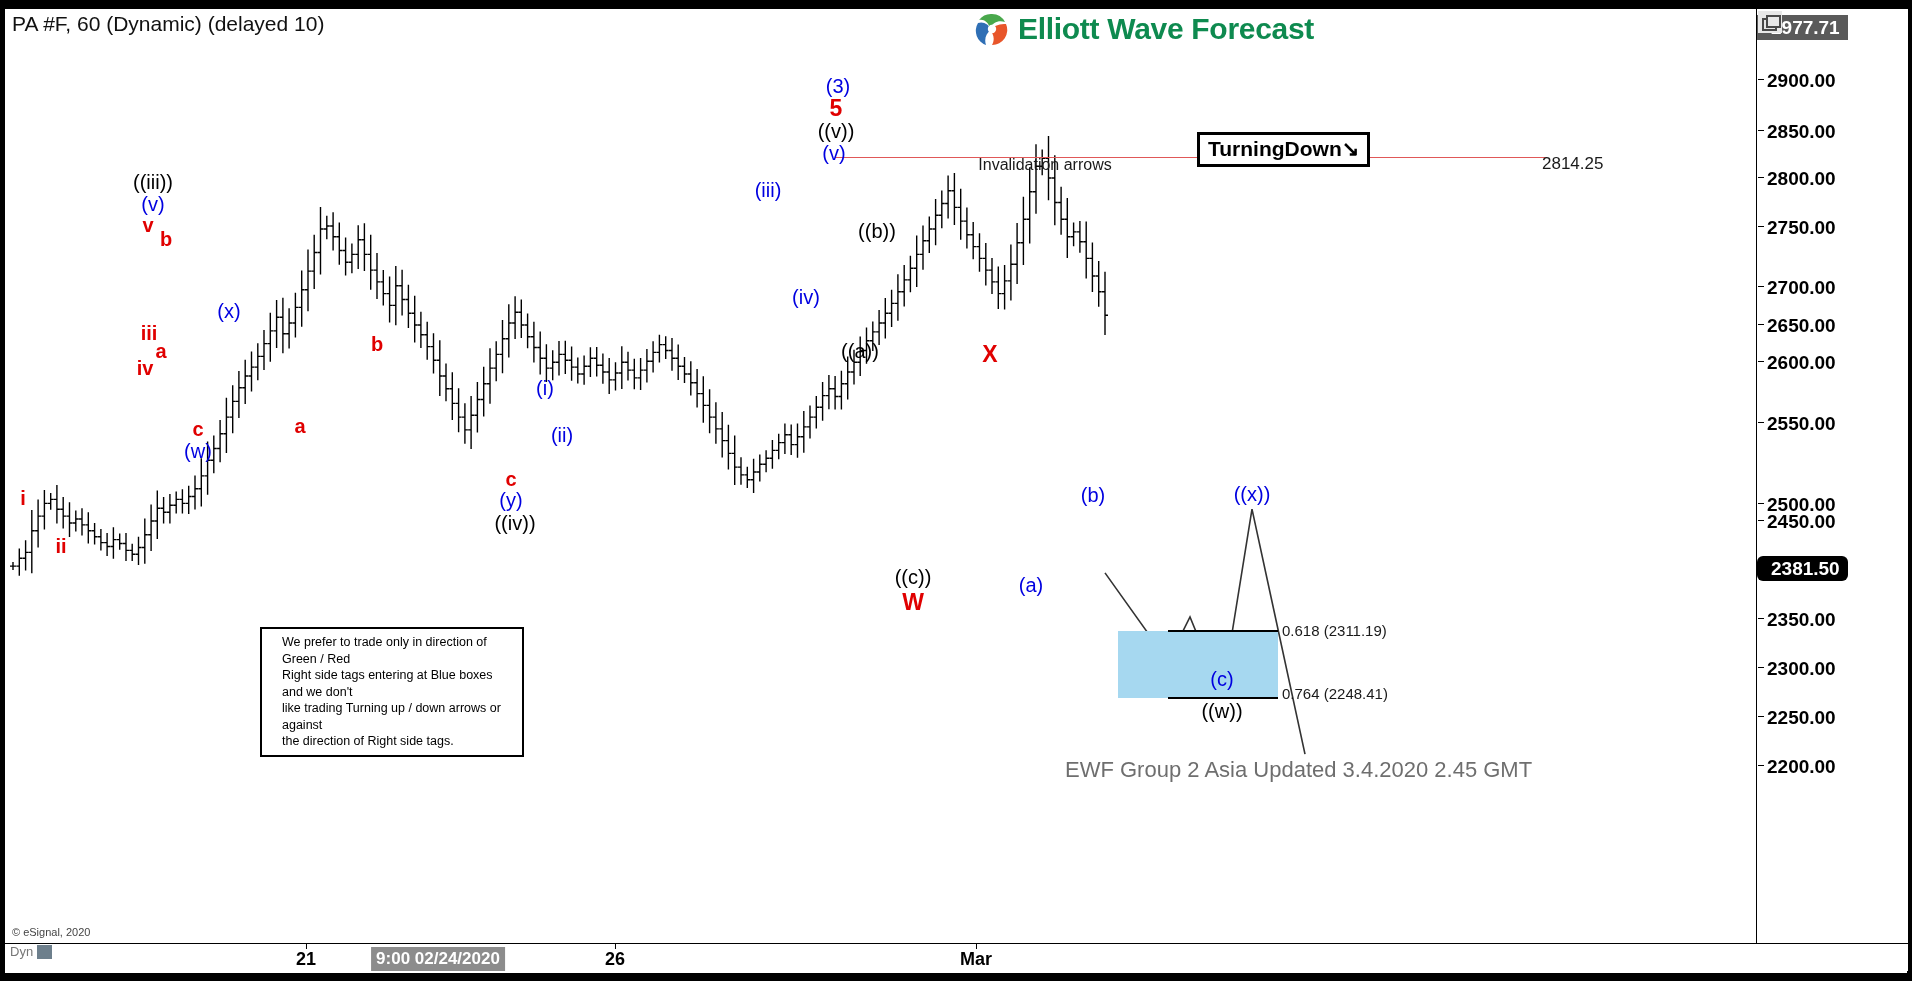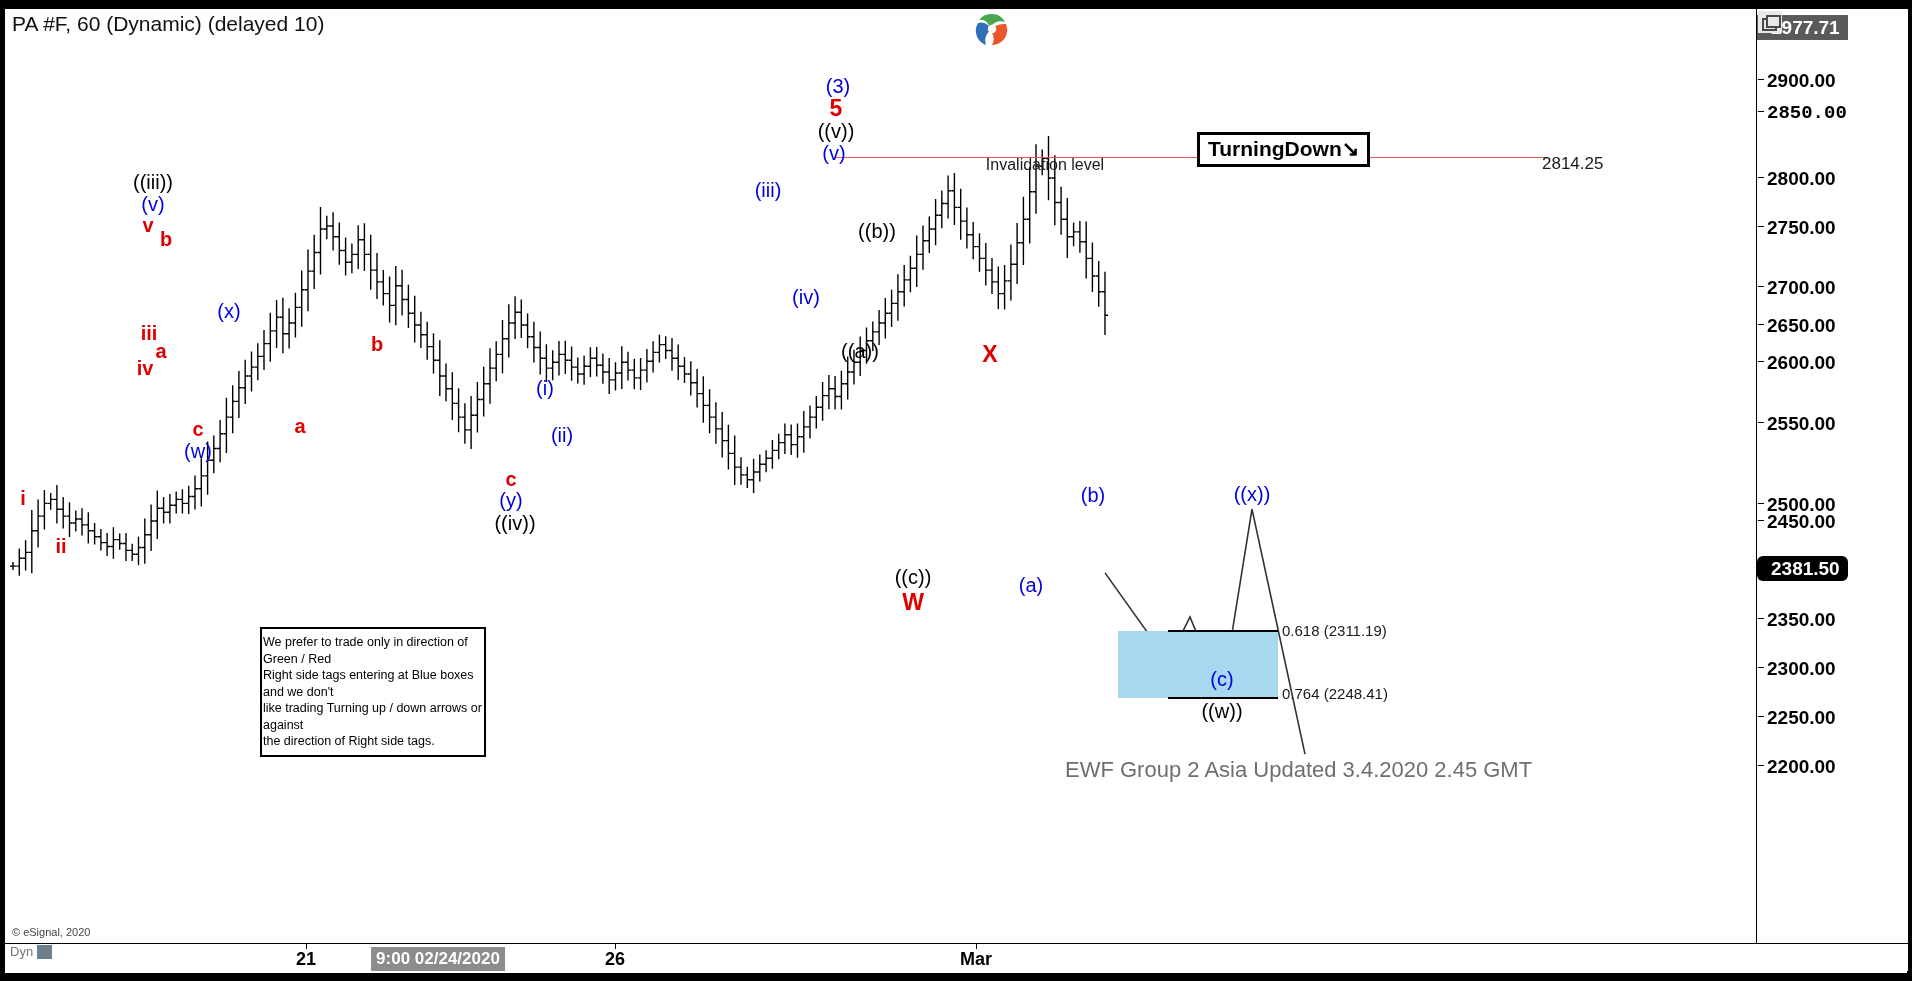--- a/index.html
+++ b/index.html
@@ -57,21 +57,21 @@
   
   .inval-line{position:absolute;height:0;border-top:1.5px solid #e05858;}
   .inval-label{position:absolute;font-size:16px;color:#1a1a1a;white-space:nowrap;transform:translateX(-50%);}
   .inval-value{position:absolute;font-size:17px;color:#1a1a1a;white-space:nowrap;}
 
   
   .turn-box{position:absolute;border:3px solid #000;background:#fff;padding:2px 8px 3px 8px;
             font-size:21px;font-weight:bold;color:#000;white-space:nowrap;}
 
   
-  .disclaimer{position:absolute;border:2px solid #000;background:#fff;padding:5px 1px;
+  .disclaimer{position:absolute;border:2px solid #000;background:#fff;padding:5px 20px;
               font-size:12.5px;line-height:1.32;color:#000;}
 
   
   .fib-box{position:absolute;background:#a6d8f0;}
   .fib-line{position:absolute;height:0;border-top:2px solid #000;}
   .fib-label{position:absolute;font-size:15px;color:#1a1a1a;white-space:nowrap;}
 
   
   .watermark{position:absolute;font-size:22px;color:#555;white-space:nowrap;opacity:.85;}
   .copy{position:absolute;font-size:11px;color:#444;white-space:nowrap;}
@@ -95,21 +95,21 @@
     <svg class="layer" width="1749" height="934">
       <g id="bars" stroke="#000" stroke-width="1.4" fill="none">
           <path d="M8.0 553.1 L8.0 561.0 M5.0 557.1 L8.0 557.1 M8.0 557.1 L11.0 557.1 M14.3 539.6 L14.3 566.7 M11.3 557.1 L14.3 557.1 M14.3 549.2 L17.3 549.2 M20.6 531.2 L20.6 561.4 M17.6 549.2 L20.6 549.2 M20.6 543.4 L23.6 543.4 M26.8 500.9 L26.8 564.3 M23.8 543.4 L26.8 543.4 M26.8 521.8 L29.8 521.8 M33.1 490.4 L33.1 538.5 M30.1 521.8 L33.1 521.8 M33.1 507.1 L36.1 507.1 M39.4 480.9 L39.4 520.6 M36.4 507.1 L39.4 507.1 M39.4 494.4 L42.4 494.4 M45.7 484.0 L45.7 500.8 M42.7 494.4 L45.7 494.4 M45.7 490.4 L48.7 490.4 M51.9 476.1 L51.9 514.6 M48.9 490.4 L51.9 490.4 M51.9 500.2 L54.9 500.2 M58.2 487.9 L58.2 519.5 M55.2 500.2 L58.2 500.2 M58.2 507.1 L61.2 507.1 M64.5 493.2 L64.5 527.9 M61.5 507.1 L64.5 507.1 M64.5 514.0 L67.5 514.0 M70.8 501.5 L70.8 522.5 M67.8 514.0 L70.8 514.0 M70.8 510.0 L73.8 510.0 M77.0 499.3 L77.0 526.6 M74.0 510.0 L77.0 510.0 M77.0 515.9 L80.0 515.9 M83.3 503.3 L83.3 534.4 M80.3 515.9 L83.3 515.9 M83.3 521.8 L86.3 521.8 M89.6 514.1 L89.6 535.4 M86.6 521.8 L89.6 521.8 M89.6 527.7 L92.6 527.7 M95.9 519.9 L95.9 541.4 M92.9 527.7 L95.9 527.7 M95.9 533.6 L98.9 533.6 M102.1 524.1 L102.1 546.9 M99.1 533.6 L102.1 533.6 M102.1 537.5 L105.1 537.5 M108.4 518.3 L108.4 549.8 M105.4 537.5 L108.4 537.5 M108.4 530.6 L111.4 530.6 M114.7 524.4 L114.7 540.8 M111.7 530.6 L114.7 530.6 M114.7 534.5 L117.7 534.5 M121.0 524.0 L121.0 551.9 M118.0 534.5 L121.0 534.5 M121.0 541.4 L124.0 541.4 M127.2 534.8 L127.2 551.9 M124.2 541.4 L127.2 541.4 M127.2 545.3 L130.2 545.3 M133.5 527.7 L133.5 556.1 M130.5 545.3 L133.5 545.3 M133.5 538.5 L136.5 538.5 M139.8 509.4 L139.8 554.8 M136.8 538.5 L139.8 538.5 M139.8 525.7 L142.8 525.7 M146.1 495.6 L146.1 542.1 M143.1 525.7 L146.1 525.7 M146.1 512.0 L149.1 512.0 M152.3 481.4 L152.3 529.9 M149.3 512.0 L152.3 512.0 M152.3 499.3 L155.3 499.3 M158.6 487.9 L158.6 514.6 M155.6 499.3 L158.6 499.3 M158.6 503.2 L161.6 503.2 M164.9 484.9 L164.9 514.6 M161.9 503.2 L164.9 503.2 M164.9 496.3 L167.9 496.3 M171.2 482.4 L171.2 504.4 M168.2 496.3 L171.2 496.3 M171.2 490.4 L174.2 490.4 M177.4 480.2 L177.4 504.6 M174.4 490.4 L177.4 490.4 M177.4 494.4 L180.4 494.4 M183.7 476.8 L183.7 505.1 M180.7 494.4 L183.7 494.4 M183.7 487.5 L186.7 487.5 M190.0 466.5 L190.0 500.6 M187.0 487.5 L190.0 487.5 M190.0 479.7 L193.0 479.7 M196.3 449.2 L196.3 497.4 M193.3 479.7 L196.3 479.7 M196.3 466.9 L199.3 466.9 M202.6 432.4 L202.6 485.7 M199.6 466.9 L202.6 466.9 M202.6 451.2 L205.6 451.2 M208.8 426.4 L208.8 464.3 M205.8 451.2 L208.8 451.2 M208.8 439.5 L211.8 439.5 M215.1 411.0 L215.1 453.2 M212.1 439.5 L215.1 439.5 M215.1 424.8 L218.1 424.8 M221.4 388.8 L221.4 444.1 M218.4 424.8 L221.4 424.8 M221.4 408.1 L224.4 408.1 M227.7 376.3 L227.7 424.3 M224.7 408.1 L227.7 408.1 M227.7 392.4 L230.7 392.4 M233.9 362.0 L233.9 409.1 M230.9 392.4 L233.9 392.4 M233.9 378.7 L236.9 378.7 M240.2 350.8 L240.2 394.9 M237.2 378.7 L240.2 378.7 M240.2 367.0 L243.2 367.0 M246.5 342.5 L246.5 382.6 M243.5 367.0 L246.5 367.0 M246.5 358.1 L249.5 358.1 M252.8 334.3 L252.8 371.2 M249.8 358.1 L252.8 358.1 M252.8 347.4 L255.8 347.4 M259.0 321.0 L259.0 361.0 M256.0 347.4 L259.0 347.4 M259.0 334.6 L262.0 334.6 M265.3 303.7 L265.3 352.8 M262.3 334.6 L265.3 334.6 M265.3 321.9 L268.3 321.9 M271.6 290.9 L271.6 339.1 M268.6 321.9 L271.6 321.9 M271.6 308.2 L274.6 308.2 M277.9 288.7 L277.9 344.2 M274.9 308.2 L277.9 308.2 M277.9 324.8 L280.9 324.8 M284.1 299.2 L284.1 339.6 M281.1 324.8 L284.1 324.8 M284.1 314.0 L287.1 314.0 M290.4 283.8 L290.4 328.6 M287.4 314.0 L290.4 314.0 M290.4 298.4 L293.4 298.4 M296.7 261.4 L296.7 317.7 M293.7 298.4 L296.7 298.4 M296.7 280.7 L299.7 280.7 M303.0 240.5 L303.0 302.3 M300.0 280.7 L303.0 280.7 M303.0 262.1 L306.0 262.1 M309.2 225.7 L309.2 279.9 M306.2 262.1 L309.2 262.1 M309.2 243.5 L312.2 243.5 M315.5 197.9 L315.5 265.6 M312.5 243.5 L315.5 243.5 M315.5 220.0 L318.5 220.0 M321.8 206.8 L321.8 230.2 M318.8 220.0 L321.8 220.0 M321.8 217.0 L324.8 217.0 M328.1 203.3 L328.1 241.6 M325.1 217.0 L328.1 217.0 M328.1 227.8 L331.1 227.8 M334.3 213.5 L334.3 255.8 M331.3 227.8 L334.3 227.8 M334.3 241.5 L337.3 241.5 M340.6 228.4 L340.6 266.4 M337.6 241.5 L340.6 241.5 M340.6 253.3 L343.6 253.3 M346.9 234.4 L346.9 264.3 M343.9 253.3 L346.9 253.3 M346.9 245.4 L349.9 245.4 M353.2 216.3 L353.2 259.9 M350.2 245.4 L353.2 245.4 M353.2 230.7 L356.2 230.7 M359.4 214.3 L359.4 261.9 M356.4 230.7 L359.4 230.7 M359.4 245.4 L362.4 245.4 M365.7 225.8 L365.7 280.8 M362.7 245.4 L365.7 245.4 M365.7 261.1 L368.7 261.1 M372.0 244.0 L372.0 290.0 M369.0 261.1 L372.0 261.1 M372.0 272.9 L375.0 272.9 M378.3 261.0 L378.3 296.5 M375.3 272.9 L378.3 272.9 M378.3 284.6 L381.3 284.6 M384.6 267.6 L384.6 313.5 M381.6 284.6 L384.6 284.6 M384.6 296.4 L387.6 296.4 M390.8 256.9 L390.8 316.3 M387.8 296.4 L390.8 296.4 M390.8 276.8 L393.8 276.8 M397.1 260.8 L397.1 306.5 M394.1 276.8 L397.1 276.8 M397.1 290.5 L400.1 290.5 M403.4 275.8 L403.4 319.0 M400.4 290.5 L403.4 290.5 M403.4 304.2 L406.4 304.2 M409.7 286.7 L409.7 333.6 M406.7 304.2 L409.7 304.2 M409.7 316.0 L412.7 316.0 M415.9 302.8 L415.9 339.0 M412.9 316.0 L415.9 316.0 M415.9 325.8 L418.9 325.8 M422.2 312.7 L422.2 350.7 M419.2 325.8 L422.2 325.8 M422.2 337.6 L425.2 337.6 M428.5 324.2 L428.5 364.6 M425.5 337.6 L428.5 337.6 M428.5 351.3 L431.5 351.3 M434.8 331.3 L434.8 386.9 M431.8 351.3 L434.8 351.3 M434.8 367.0 L437.8 367.0 M441.0 354.4 L441.0 392.3 M438.0 367.0 L441.0 367.0 M441.0 379.7 L444.0 379.7 M447.3 363.2 L447.3 410.9 M444.3 379.7 L447.3 379.7 M447.3 394.4 L450.3 394.4 M453.6 379.2 L453.6 423.3 M450.6 394.4 L453.6 394.4 M453.6 408.1 L456.6 408.1 M459.9 394.3 L459.9 434.7 M456.9 408.1 L459.9 408.1 M459.9 420.9 L462.9 420.9 M466.1 387.1 L466.1 440.0 M463.1 420.9 L466.1 420.9 M466.1 406.2 L469.1 406.2 M472.4 373.1 L472.4 423.5 M469.4 406.2 L472.4 406.2 M472.4 390.5 L475.4 390.5 M478.7 357.8 L478.7 407.5 M475.7 390.5 L478.7 390.5 M478.7 374.8 L481.7 374.8 M485.0 339.2 L485.0 394.7 M482.0 374.8 L485.0 374.8 M485.0 359.1 L488.0 359.1 M491.2 332.3 L491.2 372.2 M488.2 359.1 L491.2 359.1 M491.2 345.4 L494.2 345.4 M497.5 310.9 L497.5 364.2 M494.5 345.4 L497.5 345.4 M497.5 329.7 L500.5 329.7 M503.8 295.2 L503.8 348.6 M500.8 329.7 L503.8 329.7 M503.8 314.0 L506.8 314.0 M510.1 287.3 L510.1 330.0 M507.1 314.0 L510.1 314.0 M510.1 303.3 L513.1 303.3 M516.3 290.4 L516.3 328.9 M513.3 303.3 L516.3 303.3 M516.3 316.0 L519.3 316.0 M522.6 304.4 L522.6 339.3 M519.6 316.0 L522.6 316.0 M522.6 327.8 L525.6 327.8 M528.9 312.7 L528.9 353.6 M525.9 327.8 L528.9 327.8 M528.9 338.5 L531.9 338.5 M535.2 322.4 L535.2 365.5 M532.2 338.5 L535.2 338.5 M535.2 349.3 L538.2 349.3 M541.4 335.3 L541.4 373.1 M538.4 349.3 L541.4 349.3 M541.4 359.1 L544.4 359.1 M547.7 341.2 L547.7 371.2 M544.7 359.1 L547.7 359.1 M547.7 353.2 L550.7 353.2 M554.0 332.1 L554.0 366.5 M551.0 353.2 L554.0 353.2 M554.0 345.4 L557.0 345.4 M560.3 331.7 L560.3 364.9 M557.3 345.4 L560.3 345.4 M560.3 351.3 L563.3 351.3 M566.6 337.6 L566.6 371.8 M563.6 351.3 L566.6 351.3 M566.6 358.1 L569.6 358.1 M572.8 348.5 L572.8 374.6 M569.8 358.1 L572.8 358.1 M572.8 365.0 L575.8 365.0 M579.1 346.4 L579.1 375.7 M576.1 365.0 L579.1 365.0 M579.1 357.2 L582.1 357.2 M585.4 338.3 L585.4 368.1 M582.4 357.2 L585.4 357.2 M585.4 349.3 L588.4 349.3 M591.7 338.0 L591.7 367.5 M588.7 349.3 L591.7 349.3 M591.7 356.2 L594.7 356.2 M597.9 344.4 L597.9 374.8 M594.9 356.2 L597.9 356.2 M597.9 363.0 L600.9 363.0 M604.2 349.0 L604.2 384.9 M601.2 363.0 L604.2 363.0 M604.2 370.9 L607.2 370.9 M610.5 353.3 L610.5 381.6 M607.5 370.9 L610.5 370.9 M610.5 364.0 L613.5 364.0 M616.8 337.2 L616.8 380.0 M613.8 364.0 L616.8 364.0 M616.8 353.2 L619.8 353.2 M623.0 342.8 L623.0 371.6 M620.0 353.2 L623.0 353.2 M623.0 361.1 L626.0 361.1 M629.3 349.7 L629.3 380.3 M626.3 361.1 L629.3 361.1 M629.3 368.9 L632.3 368.9 M635.6 348.9 L635.6 381.1 M632.6 368.9 L635.6 368.9 M635.6 361.1 L638.6 361.1 M641.9 339.9 L641.9 373.5 M638.9 361.1 L641.9 361.1 M641.9 352.3 L644.9 352.3 M648.1 332.2 L648.1 363.5 M645.1 352.3 L648.1 352.3 M648.1 343.4 L651.1 343.4 M654.4 325.7 L654.4 353.4 M651.4 343.4 L654.4 343.4 M654.4 335.6 L657.4 335.6 M660.7 327.2 L660.7 349.9 M657.7 335.6 L660.7 335.6 M660.7 341.5 L663.7 341.5 M667.0 329.1 L667.0 361.7 M664.0 341.5 L667.0 341.5 M667.0 349.3 L670.0 349.3 M673.2 335.5 L673.2 370.9 M670.2 349.3 L673.2 349.3 M673.2 357.2 L676.2 357.2 M679.5 348.1 L679.5 374.0 M676.5 357.2 L679.5 357.2 M679.5 365.0 L682.5 365.0 M685.8 352.2 L685.8 386.6 M682.8 365.0 L685.8 365.0 M685.8 373.8 L688.8 373.8 M692.1 359.9 L692.1 398.5 M689.1 373.8 L692.1 373.8 M692.1 384.6 L695.1 384.6 M698.3 367.2 L698.3 413.7 M695.3 384.6 L698.3 384.6 M698.3 396.4 L701.3 396.4 M704.6 380.3 L704.6 424.2 M701.6 396.4 L704.6 396.4 M704.6 408.1 L707.6 408.1 M710.9 393.2 L710.9 434.8 M707.9 408.1 L710.9 408.1 M710.9 419.9 L713.9 419.9 M717.2 402.9 L717.2 448.6 M714.2 419.9 L717.2 419.9 M717.2 431.6 L720.2 431.6 M723.4 415.7 L723.4 460.4 M720.4 431.6 L723.4 431.6 M723.4 444.4 L726.4 444.4 M729.7 426.4 L729.7 476.1 M726.7 444.4 L729.7 444.4 M729.7 458.1 L732.7 458.1 M736.0 448.3 L736.0 475.7 M733.0 458.1 L736.0 458.1 M736.0 465.9 L739.0 465.9 M742.3 457.8 L742.3 479.0 M739.3 465.9 L742.3 465.9 M742.3 470.8 L745.3 470.8 M748.6 449.8 L748.6 484.1 M745.6 470.8 L748.6 470.8 M748.6 463.0 L751.6 463.0 M754.8 445.5 L754.8 472.6 M751.8 463.0 L754.8 463.0 M754.8 455.2 L757.8 455.2 M761.1 441.2 L761.1 463.2 M758.1 455.2 L761.1 455.2 M761.1 449.3 L764.1 449.3 M767.4 430.9 L767.4 459.8 M764.4 449.3 L767.4 449.3 M767.4 441.4 L770.4 441.4 M773.7 424.8 L773.7 450.3 M770.7 441.4 L773.7 441.4 M773.7 433.6 L776.7 433.6 M779.9 414.4 L779.9 445.0 M776.9 433.6 L779.9 433.6 M779.9 425.8 L782.9 425.8 M786.2 415.5 L786.2 445.9 M783.2 425.8 L786.2 425.8 M786.2 435.6 L789.2 435.6 M792.5 414.5 L792.5 448.8 M789.5 435.6 L792.5 435.6 M792.5 427.7 L795.5 427.7 M798.8 402.0 L798.8 443.7 M795.8 427.7 L798.8 427.7 M798.8 417.9 L801.8 417.9 M805.0 396.5 L805.0 429.5 M802.0 417.9 L805.0 417.9 M805.0 408.1 L808.0 408.1 M811.3 387.1 L811.3 419.4 M808.3 408.1 L811.3 408.1 M811.3 398.3 L814.3 398.3 M817.6 373.1 L817.6 411.7 M814.6 398.3 L817.6 398.3 M817.6 386.6 L820.6 386.6 M823.9 366.1 L823.9 400.2 M820.9 386.6 L823.9 386.6 M823.9 379.7 L826.9 379.7 M830.1 366.9 L830.1 400.4 M827.1 379.7 L830.1 379.7 M830.1 387.5 L833.1 387.5 M836.4 361.7 L836.4 400.6 M833.4 387.5 L836.4 387.5 M836.4 374.8 L839.4 374.8 M842.7 347.4 L842.7 390.5 M839.7 374.8 L842.7 374.8 M842.7 363.0 L845.7 363.0 M849.0 340.7 L849.0 375.6 M846.0 363.0 L849.0 363.0 M849.0 353.2 L852.0 353.2 M855.2 327.6 L855.2 367.1 M852.2 353.2 L855.2 353.2 M855.2 341.5 L858.2 341.5 M861.5 318.5 L861.5 354.7 M858.5 341.5 L861.5 341.5 M861.5 331.7 L864.5 331.7 M867.8 312.5 L867.8 342.1 M864.8 331.7 L867.8 331.7 M867.8 322.9 L870.8 322.9 M874.1 300.9 L874.1 336.0 M871.1 322.9 L874.1 322.9 M874.1 314.0 L877.1 314.0 M880.3 288.9 L880.3 329.4 M877.3 314.0 L880.3 314.0 M880.3 304.2 L883.3 304.2 M886.6 280.7 L886.6 318.0 M883.6 304.2 L886.6 304.2 M886.6 294.4 L889.6 294.4 M892.9 265.3 L892.9 311.8 M889.9 294.4 L892.9 294.4 M892.9 282.7 L895.9 282.7 M899.2 256.0 L899.2 297.6 M896.2 282.7 L899.2 282.7 M899.2 270.9 L902.2 270.9 M905.4 246.8 L905.4 283.3 M902.4 270.9 L905.4 270.9 M905.4 259.2 L908.4 259.2 M911.7 226.6 L911.7 278.0 M908.7 259.2 L911.7 259.2 M911.7 245.4 L914.7 245.4 M918.0 216.4 L918.0 260.8 M915.0 245.4 L918.0 245.4 M918.0 231.7 L921.0 231.7 M924.3 207.6 L924.3 244.1 M921.3 231.7 L924.3 231.7 M924.3 220.0 L927.3 220.0 M930.6 190.0 L930.6 236.2 M927.6 220.0 L930.6 220.0 M930.6 206.2 L933.6 206.2 M936.8 181.5 L936.8 219.3 M933.8 206.2 L936.8 206.2 M936.8 194.5 L939.8 194.5 M943.1 166.6 L943.1 209.6 M940.1 194.5 L943.1 194.5 M943.1 181.7 L946.1 181.7 M949.4 164.1 L949.4 216.0 M946.4 181.7 L949.4 181.7 M949.4 198.4 L952.4 198.4 M955.7 179.7 L955.7 230.8 M952.7 198.4 L955.7 198.4 M955.7 212.1 L958.7 212.1 M961.9 198.6 L961.9 239.4 M958.9 212.1 L961.9 212.1 M961.9 225.8 L964.9 225.8 M968.2 213.1 L968.2 250.3 M965.2 225.8 L968.2 225.8 M968.2 237.6 L971.2 237.6 M974.5 224.2 L974.5 262.8 M971.5 237.6 L974.5 237.6 M974.5 249.4 L977.5 249.4 M980.8 234.0 L980.8 276.5 M977.8 249.4 L980.8 249.4 M980.8 261.1 L983.8 261.1 M987.0 248.9 L987.0 285.1 M984.0 261.1 L987.0 261.1 M987.0 272.9 L990.0 272.9 M993.3 257.4 L993.3 300.1 M990.3 272.9 L993.3 272.9 M993.3 284.6 L996.3 284.6 M999.6 255.9 L999.6 300.6 M996.6 284.6 L999.6 284.6 M999.6 271.9 L1002.6 271.9 M1005.9 235.5 L1005.9 291.6 M1002.9 271.9 L1005.9 271.9 M1005.9 255.2 L1008.9 255.2 M1012.1 214.1 L1012.1 274.9 M1009.1 255.2 L1012.1 255.2 M1012.1 233.7 L1015.1 233.7 M1018.4 187.8 L1018.4 256.0 M1015.4 233.7 L1018.4 233.7 M1018.4 210.2 L1021.4 210.2 M1024.7 158.3 L1024.7 234.6 M1021.7 210.2 L1024.7 210.2 M1024.7 182.7 L1027.7 182.7 M1031.0 135.3 L1031.0 204.7 M1028.0 182.7 L1031.0 182.7 M1031.0 157.2 L1034.0 157.2 M1037.2 140.4 L1037.2 166.2 M1034.2 157.2 L1037.2 157.2 M1037.2 149.4 L1040.2 149.4 M1043.5 127.1 L1043.5 191.3 M1040.5 149.4 L1043.5 149.4 M1043.5 169.0 L1046.5 169.0 M1049.8 146.3 L1049.8 216.2 M1046.8 169.0 L1049.8 169.0 M1049.8 193.5 L1052.8 193.5 M1056.1 177.8 L1056.1 225.8 M1053.1 193.5 L1056.1 193.5 M1056.1 210.2 L1059.1 210.2 M1062.3 188.9 L1062.3 249.1 M1059.3 210.2 L1062.3 210.2 M1062.3 227.8 L1065.3 227.8 M1068.6 213.5 L1068.6 237.2 M1065.6 227.8 L1068.6 227.8 M1068.6 222.9 L1071.6 222.9 M1074.9 211.9 L1074.9 243.7 M1071.9 222.9 L1074.9 222.9 M1074.9 232.7 L1077.9 232.7 M1081.2 212.5 L1081.2 269.6 M1078.2 232.7 L1081.2 232.7 M1081.2 249.4 L1084.2 249.4 M1087.4 233.4 L1087.4 283.0 M1084.4 249.4 L1087.4 249.4 M1087.4 267.0 L1090.4 267.0 M1093.7 251.9 L1093.7 297.8 M1090.7 267.0 L1093.7 267.0 M1093.7 282.7 L1096.7 282.7 M1100.0 262.8 L1100.0 326.0 M1097.0 282.7 L1100.0 282.7 M1100.0 306.2 L1103.0 306.2 "></path>
         </g>
       <g id="forecast" stroke="#333" stroke-width="1.6" fill="none">
           <path d="M1100 563.9 L1163 652.1 L1185 608.0 L1217 686.4 L1247 500.2 L1300 745.2"></path>
         </g>
     </svg>
 
     <div class="inval-line" style="left:830px;top:148px;width:712px;"></div>
-    <div class="inval-label" style="left:1040px;top:147px;">Invalidation level</div>
+    <div class="inval-label" style="left:1040px;top:147px;">Invalidation arrows</div>
     <div class="inval-value" style="left:1537px;top:145px;">2814.25</div>
 
     <div class="turn-box" style="left:1192px;top:123px;text-align:right;">TurningDown↘</div>
 
     <div class="fib-box" style="left:1113px;top:622px;width:160px;height:67px;"></div>
     <div class="fib-line" style="left:1163px;top:621px;width:110px;"></div>
     <div class="fib-line" style="left:1163px;top:688px;width:110px;"></div>
     <div class="fib-label" style="left:1277px;top:613px;">0.618 (2311.19)</div>
     <div class="fib-label" style="left:1277px;top:676px;">0.764 (2248.41)</div>
 
@@ -164,27 +164,28 @@
   <div class="chart-title">PA #F, 60 (Dynamic) (delayed 10)</div>
 
   <div class="logo-wrap">
     <svg width="34" height="34" viewBox="0 0 34 34">
       <circle cx="17" cy="17" r="16" fill="#ffffff"></circle>
       <path d="M17 2 a15 15 0 0 1 13 8 c-6 -2 -12 0 -15 6 c-2 -6 -6 -9 -11 -8 A15 15 0 0 1 17 2z" fill="#49a84c"></path>
       <path d="M3 11 c5 -2 11 1 13 7 c-5 3 -7 9 -5 15 A15 15 0 0 1 3 11z" fill="#2f6fb5"></path>
       <path d="M31 12 a15 15 0 0 1 -14 21 c3 -5 2 -12 -3 -15 c5 -5 12 -6 17 -6z" fill="#e8562a"></path>
       <circle cx="17" cy="17" r="4.2" fill="#ffffff"></circle>
     </svg>
+    <div class="logo-text">Elliott Wave Forecast</div>
   </div>
 
   <div class="price-axis">
     <div id="pticks">
         <div class="ptick" style="top: 12px;"><span class="dash"></span><span>2950.00</span></div>
         <div class="ptick" style="top: 61px;"><span class="dash"></span><span>2900.00</span></div>
-        <div class="ptick" style="top: 93px; font-family: Liberation Mono, monospace;"><span class="dash"></span><span>2850.00</span></div>
+        <div class="ptick" style="top: 112px;"><span class="dash"></span><span>2850.00</span></div>
         <div class="ptick" style="top: 159px;"><span class="dash"></span><span>2800.00</span></div>
         <div class="ptick" style="top: 208px;"><span class="dash"></span><span>2750.00</span></div>
         <div class="ptick" style="top: 268px;"><span class="dash"></span><span>2700.00</span></div>
         <div class="ptick" style="top: 306px;"><span class="dash"></span><span>2650.00</span></div>
         <div class="ptick" style="top: 343px;"><span class="dash"></span><span>2600.00</span></div>
         <div class="ptick" style="top: 404px;"><span class="dash"></span><span>2550.00</span></div>
         <div class="ptick" style="top: 453px; margin-top: 32px;"><span class="dash"></span><span>2500.00</span></div>
         <div class="ptick" style="top: 502px;"><span class="dash"></span><span>2450.00</span></div>
         <div class="ptick" style="top: 551px;"><span class="dash"></span><span>2400.00</span></div>
         <div class="ptick" style="top: 600px;"><span class="dash"></span><span>2350.00</span></div>

